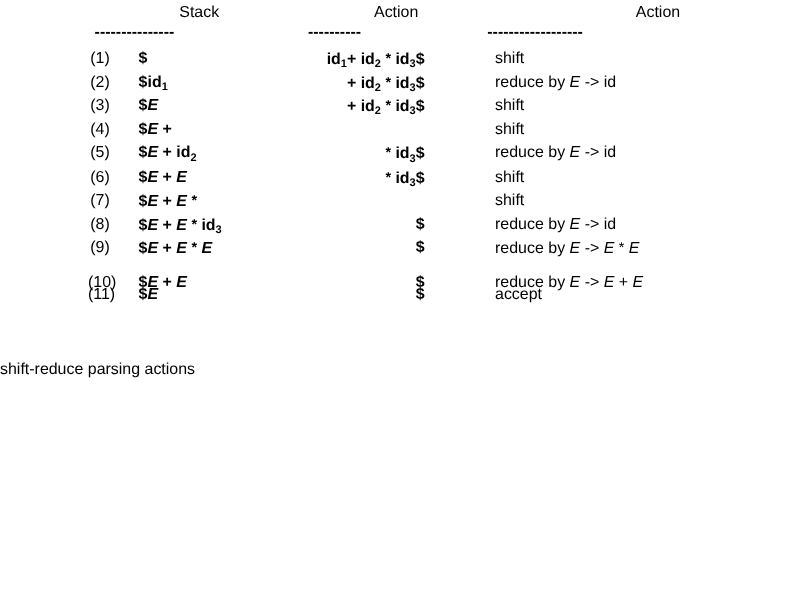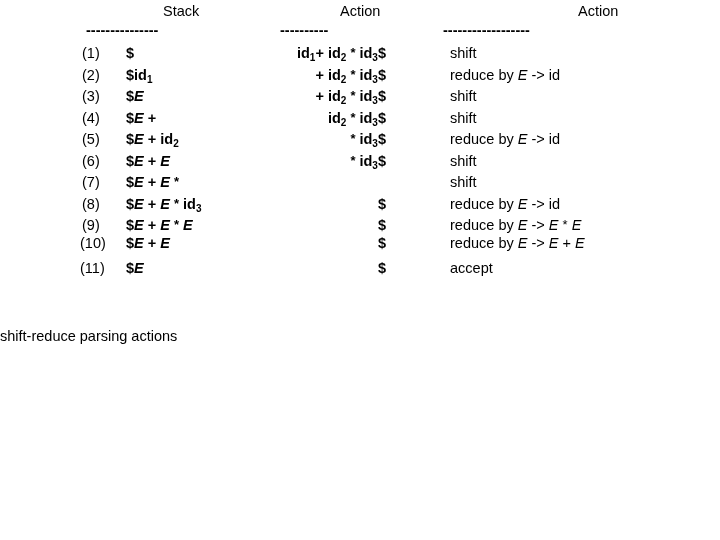--- a/index.html
+++ b/index.html
@@ -159,21 +159,20 @@
       </div>
       <div class="row" style="top: 88px;">
         <div class="cell c-num">(3)</div>
         <div class="cell c-stack"><span class="op">$</span><i class="nt">E</i></div>
         <div class="cell c-input"><span class="op">+</span>&nbsp;<span class="op">id</span><sub class="sx">2</sub>&nbsp;<span class="star">*</span>&nbsp;<span class="op">id</span><sub class="sx">3</sub><span class="op">$</span></div>
         <div class="cell c-action"><span class="op">s</span><span class="op">h</span><span class="op">i</span><span class="op">f</span><span class="op">t</span></div>
       </div>
       <div class="row" style="top: 109.5px;">
         <div class="cell c-num">(4)</div>
         <div class="cell c-stack"><span class="op">$</span><i class="nt">E</i>&nbsp;<span class="op">+</span></div>
-        <div class="cell c-input"><span class="op">id</span><sub class="sx">2</sub>&nbsp;<span class="star">*</span>&nbsp;<span class="op">id</span><sub class="sx">3</sub><span class="op">$</span></div>
         <div class="cell c-action"><span class="op">s</span><span class="op">h</span><span class="op">i</span><span class="op">f</span><span class="op">t</span></div>
       </div>
       <div class="row" style="top: 131px;">
         <div class="cell c-num">(5)</div>
         <div class="cell c-stack"><span class="op">$</span><i class="nt">E</i>&nbsp;<span class="op">+</span>&nbsp;<span class="op">id</span><sub class="sx">2</sub></div>
         <div class="cell c-input"><span class="star">*</span>&nbsp;<span class="op">id</span><sub class="sx">3</sub><span class="op">$</span></div>
         <div class="cell c-action"><span class="op">r</span><span class="op">e</span><span class="op">d</span><span class="op">u</span><span class="op">c</span><span class="op">e</span>&nbsp;<span class="op">b</span><span class="op">y</span>&nbsp;<i class="nt">E</i>&nbsp;<span class="op">-&gt;</span>&nbsp;<span class="op">id</span></div>
       </div>
       <div class="row" style="top: 152.5px;">
         <div class="cell c-num">(6)</div>
@@ -191,21 +190,21 @@
         <div class="cell c-stack"><span class="op">$</span><i class="nt">E</i>&nbsp;<span class="op">+</span>&nbsp;<i class="nt">E</i>&nbsp;<span class="star">*</span>&nbsp;<span class="op">id</span><sub class="sx">3</sub></div>
         <div class="cell c-input"><span class="op">$</span></div>
         <div class="cell c-action"><span class="op">r</span><span class="op">e</span><span class="op">d</span><span class="op">u</span><span class="op">c</span><span class="op">e</span>&nbsp;<span class="op">b</span><span class="op">y</span>&nbsp;<i class="nt">E</i>&nbsp;<span class="op">-&gt;</span>&nbsp;<span class="op">id</span></div>
       </div>
       <div class="row" style="top: 217px;">
         <div class="cell c-num">(9)</div>
         <div class="cell c-stack"><span class="op">$</span><i class="nt">E</i>&nbsp;<span class="op">+</span>&nbsp;<i class="nt">E</i>&nbsp;<span class="star">*</span>&nbsp;<i class="nt">E</i></div>
         <div class="cell c-input"><span class="op">$</span></div>
         <div class="cell c-action"><span class="op">r</span><span class="op">e</span><span class="op">d</span><span class="op">u</span><span class="op">c</span><span class="op">e</span>&nbsp;<span class="op">b</span><span class="op">y</span>&nbsp;<i class="nt">E</i>&nbsp;<span class="op">-&gt;</span>&nbsp;<i class="nt">E</i>&nbsp;<span class="star">*</span>&nbsp;<i class="nt">E</i></div>
       </div>
-      <div class="row" style="top: 235px;">
+      <div class="row" style="top: 249px;">
         <div class="cell c-num wide">(10)</div>
         <div class="cell c-stack"><span class="op">$</span><i class="nt">E</i>&nbsp;<span class="op">+</span>&nbsp;<i class="nt">E</i></div>
         <div class="cell c-input"><span class="op">$</span></div>
         <div class="cell c-action"><span class="op">r</span><span class="op">e</span><span class="op">d</span><span class="op">u</span><span class="op">c</span><span class="op">e</span>&nbsp;<span class="op">b</span><span class="op">y</span>&nbsp;<i class="nt">E</i>&nbsp;<span class="op">-&gt;</span>&nbsp;<i class="nt">E</i>&nbsp;<span class="op">+</span>&nbsp;<i class="nt">E</i></div>
       </div>
       <div class="row" style="top: 260px;">
         <div class="cell c-num wide">(11)</div>
         <div class="cell c-stack"><span class="op">$</span><i class="nt">E</i></div>
         <div class="cell c-input"><span class="op">$</span></div>
         <div class="cell c-action"><span class="op">a</span><span class="op">c</span><span class="op">c</span><span class="op">e</span><span class="op">p</span><span class="op">t</span></div>

